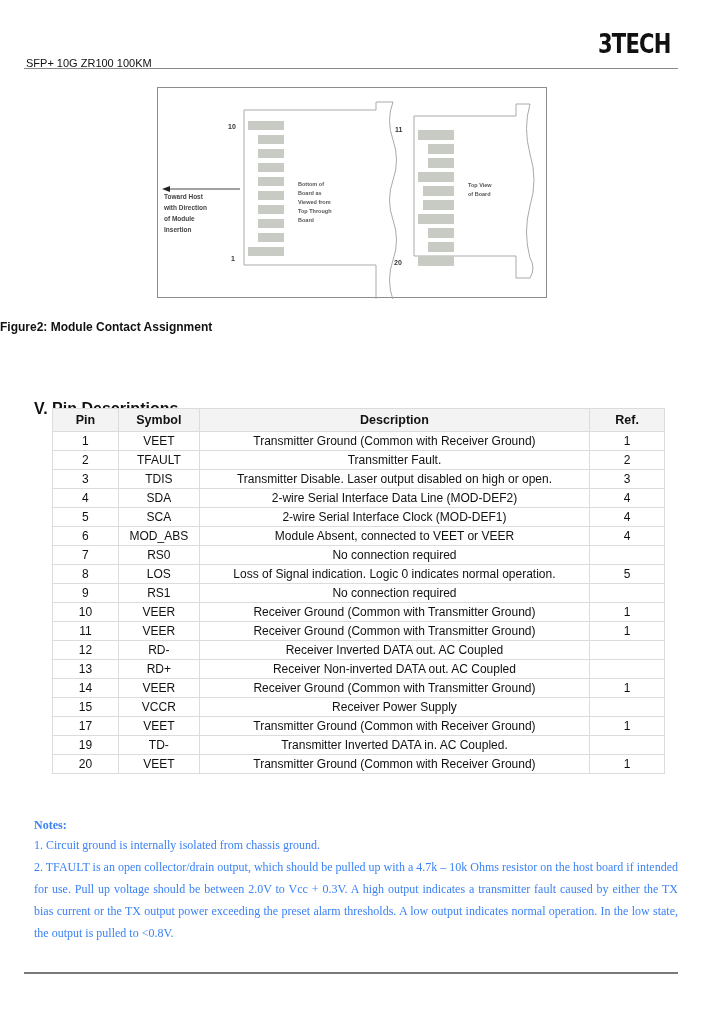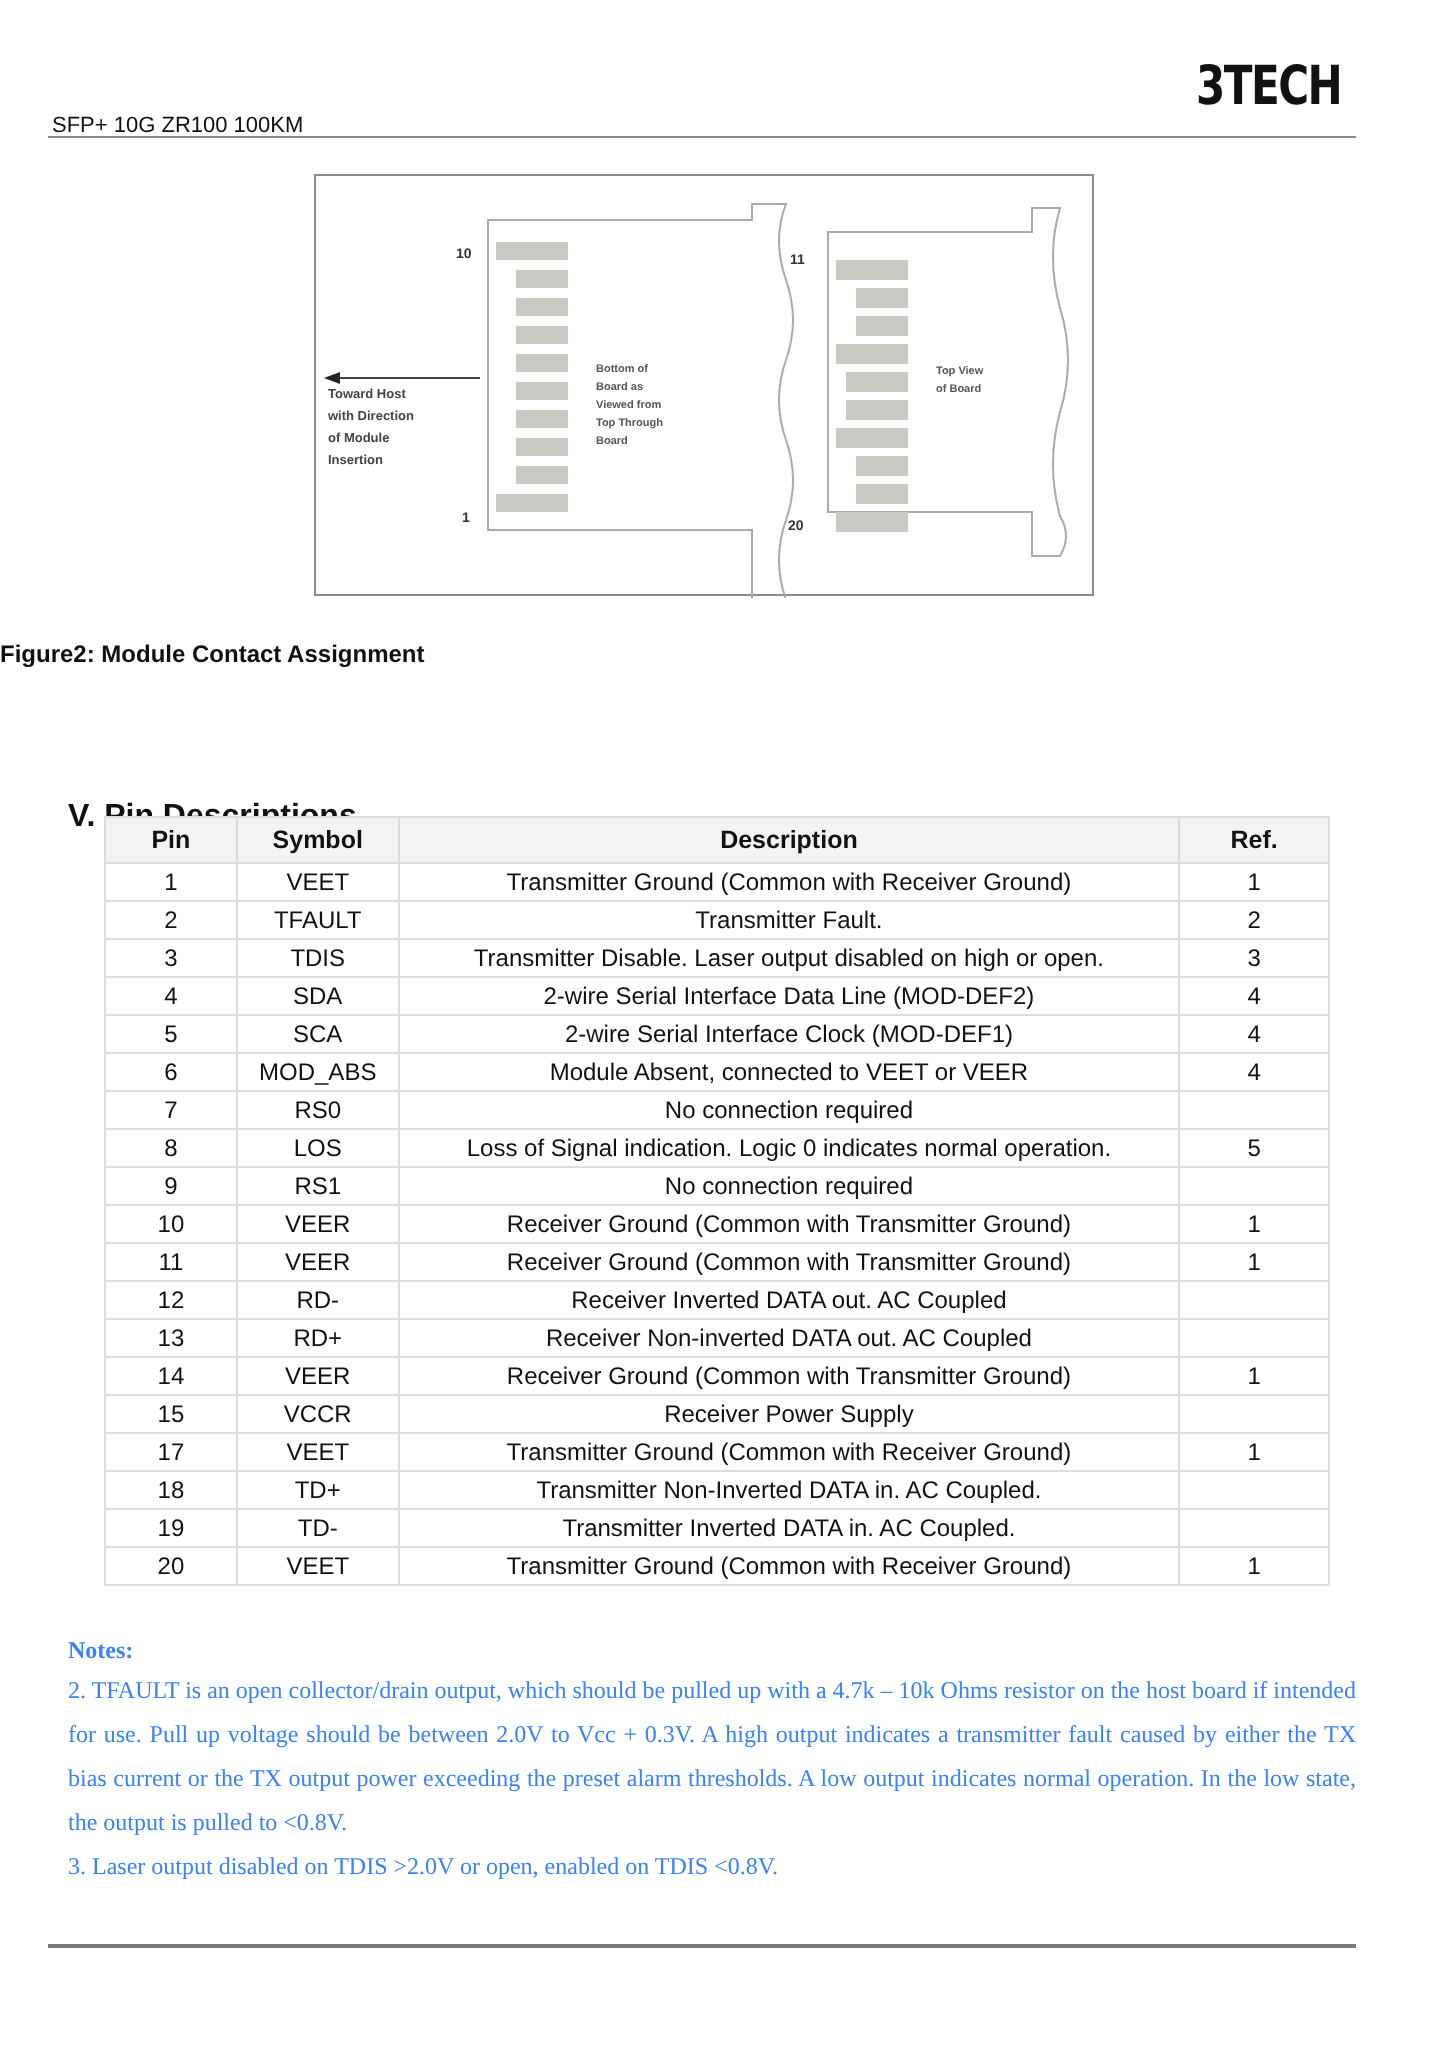--- a/index.html
+++ b/index.html
@@ -194,39 +194,33 @@
         <td>Receiver Power Supply</td>
         <td></td>
       </tr>
       <tr>
         <td>17</td>
         <td>VEET</td>
         <td>Transmitter Ground (Common with Receiver Ground)</td>
         <td>1</td>
       </tr>
       <tr>
-        <td>18</td>
-        <td>TD+</td>
-        <td>Transmitter Non-Inverted DATA in. AC Coupled.</td>
-        <td></td>
-      </tr>
-      <tr>
         <td>19</td>
         <td>TD-</td>
         <td>Transmitter Inverted DATA in. AC Coupled.</td>
         <td></td>
       </tr>
       <tr>
         <td>20</td>
         <td>VEET</td>
         <td>Transmitter Ground (Common with Receiver Ground)</td>
         <td>1</td>
       </tr>
     </tbody>
 </table>
 
 <div class="notes">
   <div class="notes-title">Notes:</div>
+  <p>1. Circuit ground is internally isolated from chassis ground.</p>
   <p>2. TFAULT is an open collector/drain output, which should be pulled up with a 4.7k – 10k Ohms resistor on the host board if intended for use. Pull up voltage should be between 2.0V to Vcc + 0.3V. A high output indicates a transmitter fault caused by either the TX bias current or the TX output power exceeding the preset alarm thresholds. A low output indicates normal operation. In the low state, the output is pulled to &lt;0.8V.</p>
-  <p>3. Laser output disabled on TDIS &gt;2.0V or open, enabled on TDIS &lt;0.8V.</p>
 </div>
 
 <div class="footer-rule"></div>
 
 </body></html>

